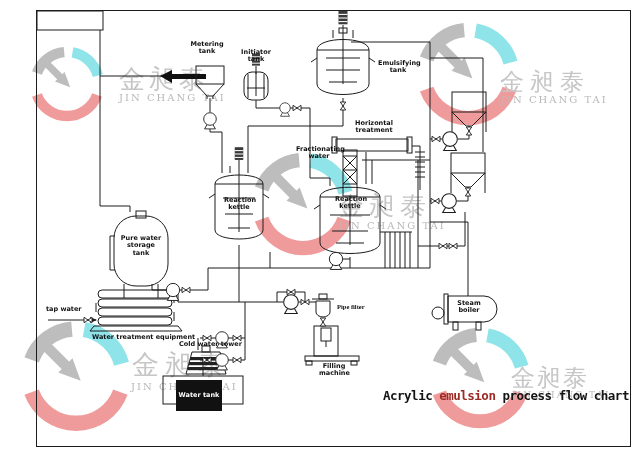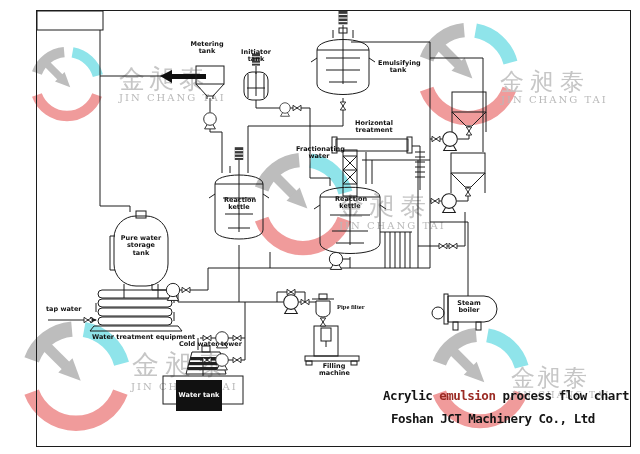--- a/index.html
+++ b/index.html
@@ -318,15 +318,14 @@
 <div class="lbl" style="left:119px;top:235px;width:44px;">Pure water storage tank</div>
 <div class="lbl left nowrap" style="left:46px;top:306px;">tap water</div>
 <div class="lbl left nowrap" style="left:92px;top:334px;">Water treatment equipment</div>
 <div class="lbl nowrap" style="left:179px;top:341px;width:54px;">Cold water tower</div>
 <div class="lbl nowrap inv" style="left:176px;top:380px;width:44px;">Water tank</div>
 <div class="lbl left nowrap" style="left:337px;top:303px;font-family:Liberation Serif, serif;">Pipe filter</div>
 <div class="lbl" style="left:311px;top:363px;width:30px;margin-left:8px;">Filling machine</div>
 <div class="lbl" style="left:456px;top:300px;width:26px;">Steam boiler</div>
 
 <div class="title-line" style="left:383px;top:388px;"><span>Acrylic </span><span class="red">emulsion</span><span> process flow chart</span></div>
-<div class="title-line" style="left:391px;top:411px;">Foshan JCT Machinery Co., Ltd</div>
 
 </div>
 
 </body></html>

